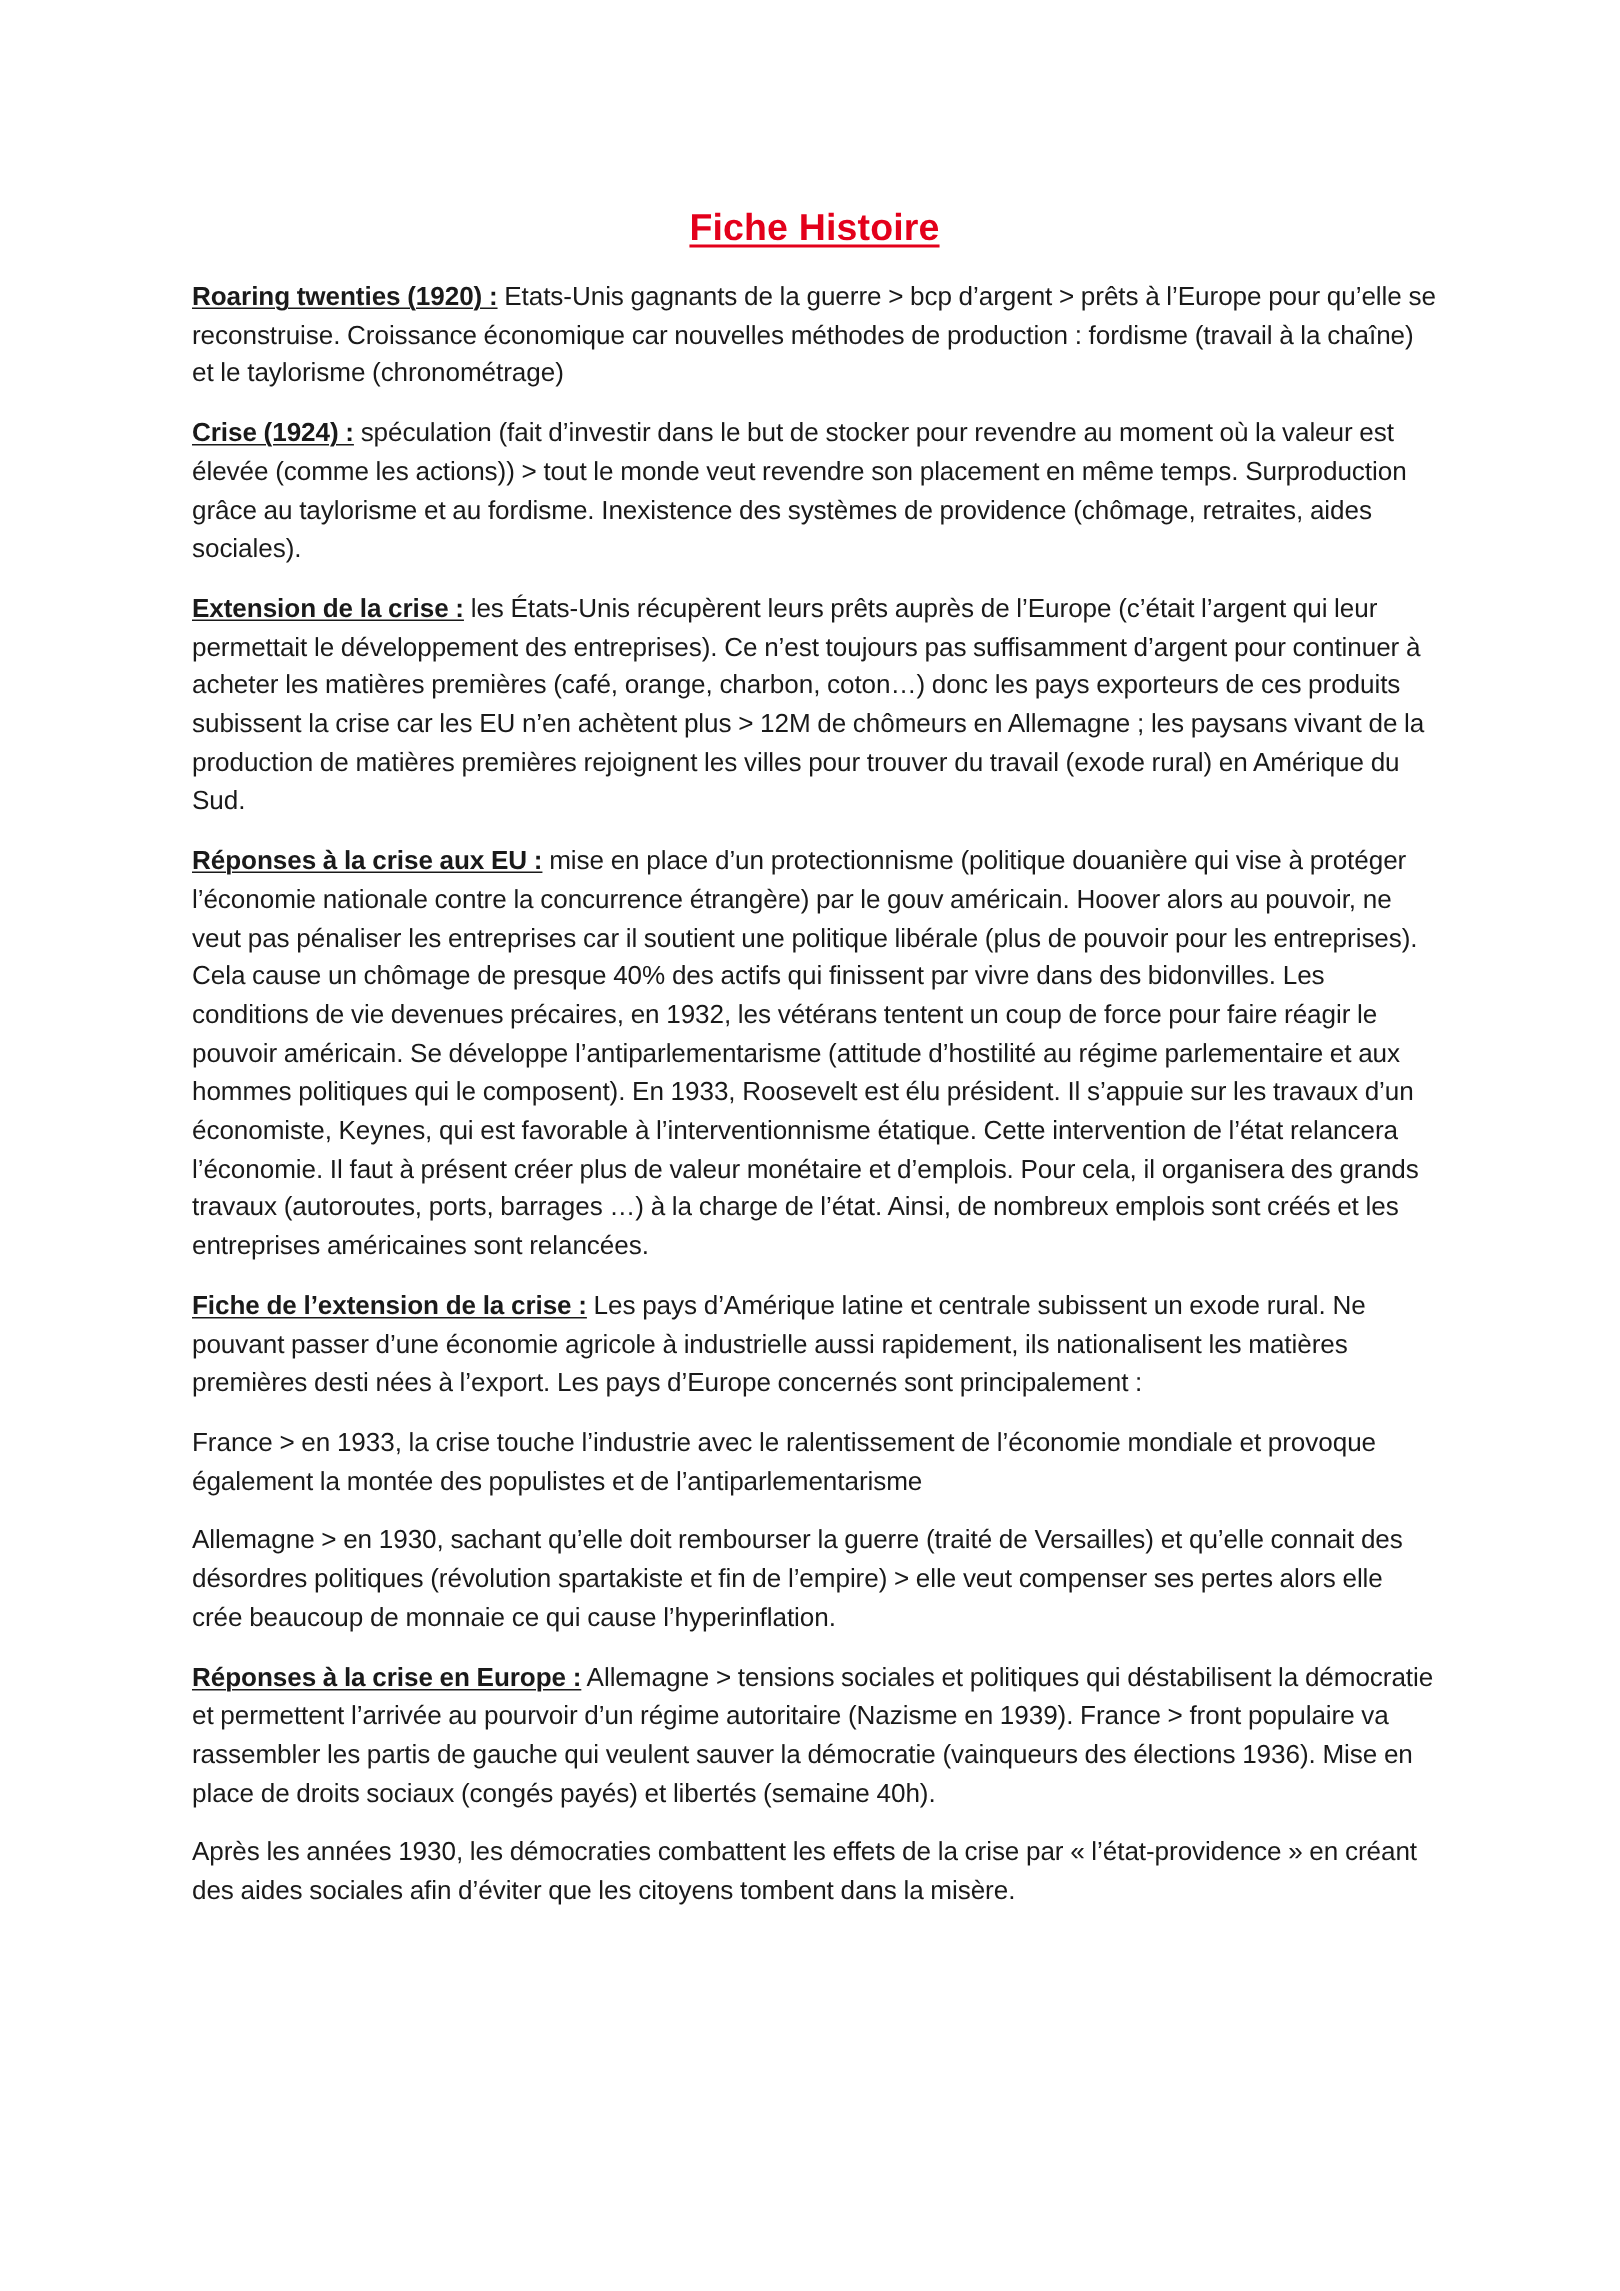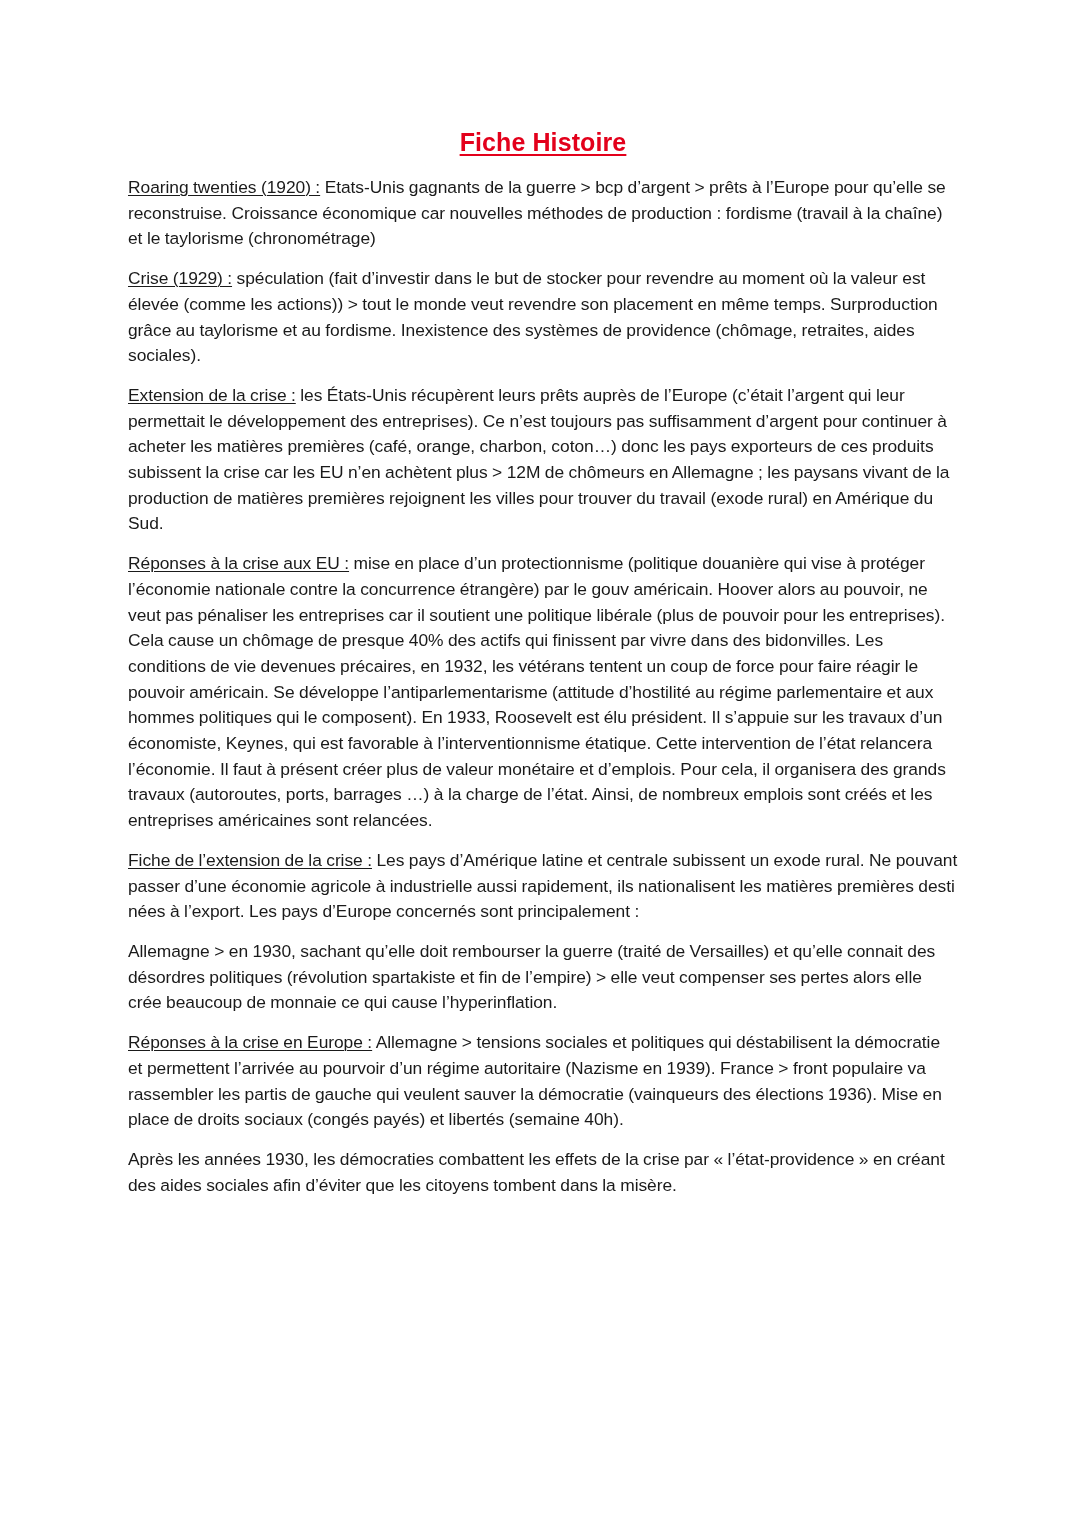--- a/index.html
+++ b/index.html
@@ -11,21 +11,21 @@
       width: 1080px;
       height: 1527px;
       position: relative;
       overflow: hidden;
       font-family: "Liberation Sans", "DejaVu Sans", sans-serif;
       color: #1a1a1a;
     }
     .page {
       position: absolute;
       left: 128px;
-      top: 128px;
+      top: 138px;
       width: 830px;
     }
     .title {
       text-align: center;
       font-weight: bold;
       font-size: 25px;
       color: #e3001b;
       text-decoration: underline;
       text-decoration-thickness: 2px;
       text-underline-offset: 3px;
@@ -36,38 +36,40 @@
       font-size: 17.4px;
       line-height: 25.7px;
       margin: 0 0 14px 0;
       letter-spacing: -0.05px;
       word-spacing: -0.3px;
     }
     .head {
       text-decoration: underline;
       text-decoration-thickness: 1px;
       text-underline-offset: 2px;
+      font-weight: bold;
     }
   </style>
 </head>
 <body>
 
 <div class="page">
   <h1 class="title">Fiche Histoire</h1>
 
   <p class="para"><span class="head">Roaring twenties (1920) :</span><span> Etats-Unis gagnants de la guerre &gt; bcp d’argent &gt; prêts à l’Europe pour qu’elle se reconstruise. Croissance économique car nouvelles méthodes de production : fordisme (travail à la chaîne) et le taylorisme (chronométrage)</span></p>
 
-  <p class="para"><span class="head">Crise (1929) :</span><span> spéculation (fait d’investir dans le but de stocker pour revendre au moment où la valeur est élevée (comme les actions)) &gt; tout le monde veut revendre son placement en même temps. Surproduction grâce au taylorisme et au fordisme. Inexistence des systèmes de providence (chômage, retraites, aides sociales).</span></p>
+  <p class="para"><span class="head">Crise (1924) :</span><span> spéculation (fait d’investir dans le but de stocker pour revendre au moment où la valeur est élevée (comme les actions)) &gt; tout le monde veut revendre son placement en même temps. Surproduction grâce au taylorisme et au fordisme. Inexistence des systèmes de providence (chômage, retraites, aides sociales).</span></p>
 
   <p class="para"><span class="head">Extension de la crise :</span><span> les États-Unis récupèrent leurs prêts auprès de l’Europe (c’était l’argent qui leur permettait le développement des entreprises). Ce n’est toujours pas suffisamment d’argent pour continuer à acheter les matières premières (café, orange, charbon, coton…) donc les pays exporteurs de ces produits subissent la crise car les EU n’en achètent plus &gt; 12M de chômeurs en Allemagne ; les paysans vivant de la production de matières premières rejoignent les villes pour trouver du travail (exode rural) en Amérique du Sud.</span></p>
 
   <p class="para"><span class="head">Réponses à la crise aux EU :</span><span> mise en place d’un protectionnisme (politique douanière qui vise à protéger l’économie nationale contre la concurrence étrangère) par le gouv américain. Hoover alors au pouvoir, ne veut pas pénaliser les entreprises car il soutient une politique libérale (plus de pouvoir pour les entreprises). Cela cause un chômage de presque 40% des actifs qui finissent par vivre dans des bidonvilles. Les conditions de vie devenues précaires, en 1932, les vétérans tentent un coup de force pour faire réagir le pouvoir américain. Se développe l’antiparlementarisme (attitude d’hostilité au régime parlementaire et aux hommes politiques qui le composent). En 1933, Roosevelt est élu président. Il s’appuie sur les travaux d’un économiste, Keynes, qui est favorable à l’interventionnisme étatique. Cette intervention de l’état relancera l’économie. Il faut à présent créer plus de valeur monétaire et d’emplois. Pour cela, il organisera des grands travaux (autoroutes, ports, barrages …) à la charge de l’état. Ainsi, de nombreux emplois sont créés et les entreprises américaines sont relancées.</span></p>
 
 
   <p class="para"><span class="head">Fiche de l’extension de la crise :</span><span> Les pays d’Amérique latine et centrale subissent un exode rural. Ne pouvant passer d’une économie agricole à industrielle aussi rapidement, ils nationalisent les matières premières desti nées à l’export. Les pays d’Europe concernés sont principalement :</span></p>
 
+  <p class="para"><span>France &gt; en 1933, la crise touche l’industrie avec le ralentissement de l’économie mondiale et provoque également la montée des populistes et de l’antiparlementarisme</span></p>
 
   <p class="para"><span>Allemagne &gt; en 1930, sachant qu’elle doit rembourser la guerre (traité de Versailles) et qu’elle connait des désordres politiques (révolution spartakiste et fin de l’empire) &gt; elle veut compenser ses pertes alors elle crée beaucoup de monnaie ce qui cause l’hyperinflation.</span></p>
 
   <p class="para"><span class="head">Réponses à la crise en Europe :</span><span> Allemagne &gt; tensions sociales et politiques qui déstabilisent la démocratie et permettent l’arrivée au pourvoir d’un régime autoritaire (Nazisme en 1939). France &gt; front populaire va rassembler les partis de gauche qui veulent sauver la démocratie (vainqueurs des élections 1936). Mise en place de droits sociaux (congés payés) et libertés (semaine 40h).</span></p>
 
   <p class="para"><span>Après les années 1930, les démocraties combattent les effets de la crise par « l’état-providence » en créant des aides sociales afin d’éviter que les citoyens tombent dans la misère.</span></p>
 </div>
 
 </body></html>

